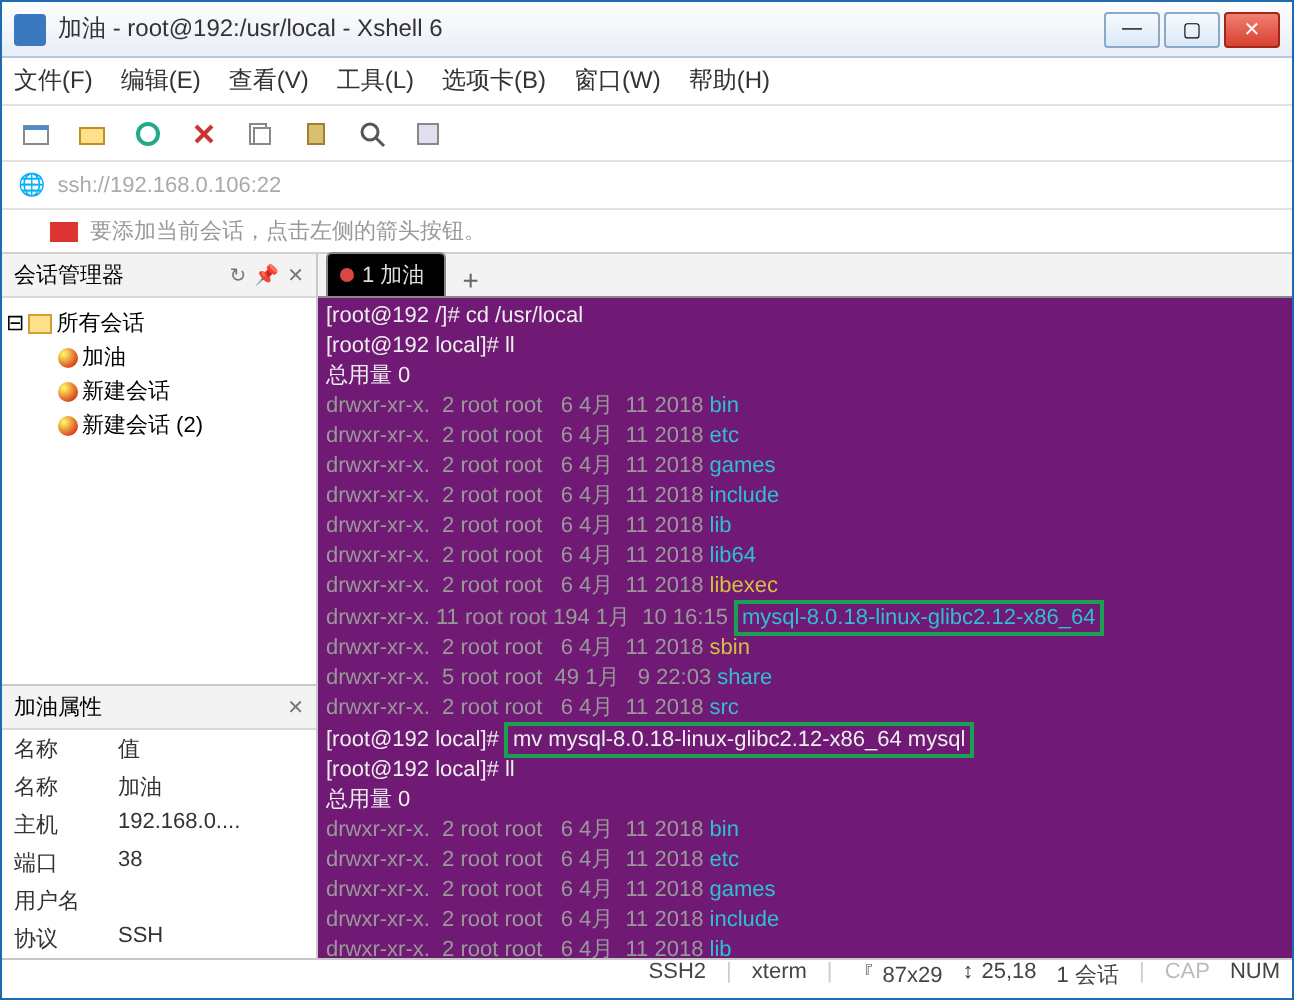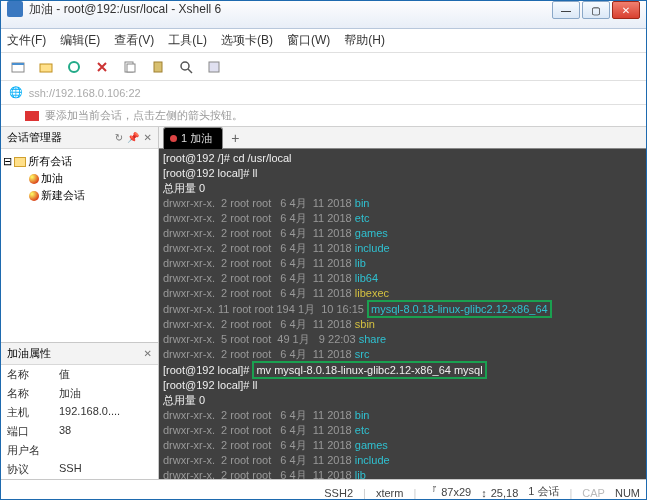--- a/index.html
+++ b/index.html
@@ -1,18 +1,18 @@
 <!DOCTYPE html>
 <html><head>
 <meta charset="utf-8">
 <style>
 * { margin: 0; padding: 0; box-sizing: border-box; font-family: Tahoma, "Microsoft YaHei", sans-serif; }
 body { width: 647px; height: 500px; background: #fff; overflow: hidden; border: 1px solid #1e6aaf; }
 
-.title-bar { height: 28px; background: linear-gradient(#fdfdfe,#e8eef7); display: flex; padding: 0 6px; border-bottom: 1px solid #b8c7db; }
+.title-bar { height: 28px; background: linear-gradient(#fdfdfe,#e8eef7); display: flex; align-items: center; padding: 0 6px; border-bottom: 1px solid #b8c7db; }
 .title-bar .app-icon { width: 16px; height: 16px; background: #3a78c0; border-radius: 2px; margin-right: 6px; }
 .title-bar .title-text { font-size: 12px; color: #333; flex: 1; }
 .win-btns { display: flex; gap: 2px; }
 .win-btn { width: 28px; height: 18px; display: flex; align-items: center; justify-content: center; font-size: 10px; background: linear-gradient(#f7fbff,#dbe8f7); border: 1px solid #8aa8c8; border-radius: 2px; cursor: pointer; }
 .win-btn.close { background: linear-gradient(#f08070,#d84030); color: #fff; border-color: #a02818; }
 
 .menu-bar { height: 24px; display: flex; align-items: center; padding: 0 6px; gap: 14px; font-size: 12px; color: #333; border-bottom: 1px solid #e0e0e0; }
 .menu-bar span { cursor: pointer; }
 
 .toolbar { height: 28px; display: flex; align-items: center; padding: 0 6px; gap: 6px; border-bottom: 1px solid #e0e0e0; }
@@ -32,33 +32,33 @@
 .tree-ind { display:inline-block; }
 .folder-ico { width: 12px; height: 10px; background: #ffe08a; border: 1px solid #d0a030; display:inline-block; }
 .term-ico { width: 10px; height: 10px; background: radial-gradient(circle at 30% 30%,#ff6,#c00); border-radius: 50%; display:inline-block; }
 
 .props { border-top: 1px solid #c8c8c8; font-size: 11px; }
 .prop-row { display: flex; padding: 2px 6px; }
 .prop-row .pn { width: 52px; color: #333; }
 .prop-row .pv { flex:1; color: #333; overflow: hidden; text-overflow: ellipsis; white-space: nowrap; }
 
 .term-pane { flex: 1; background: #222; display: flex; flex-direction: column; min-width: 0; }
-.tab-strip { height: 22px; background: #f3f3f3; display: flex; align-items: center; padding-left: 4px; border-bottom: 1px solid #888; }
+.tab-strip { height: 22px; background: #f3f3f3; display: flex; align-items: flex-end; padding-left: 4px; border-bottom: 1px solid #888; }
 .tab { background: #000; color: #ddd; font-size: 11px; padding: 3px 10px 3px 6px; border: 1px solid #888; border-bottom: none; border-radius: 3px 3px 0 0; display: flex; align-items: center; gap: 4px; }
 .tab .dot { width: 7px; height: 7px; background: #d44; border-radius:50%; }
 .tab-plus { color:#666; font-size:14px; padding:0 8px; cursor:pointer; }
 
-.term { flex: 1; background: #404040; font-family: Consolas, "Courier New", monospace; font-size: 11px; line-height: 14px; color: #ccc; padding: 2px 4px; overflow: hidden; white-space: pre; }
+.term { flex: 1; background: #701a75; font-family: Consolas, "Courier New", monospace; font-size: 11px; line-height: 14px; color: #ccc; padding: 2px 4px; overflow: hidden; white-space: pre; }
 .c-w { color: #eee; }
 .c-g { color: #999; }
 .c-cy { color: #2fc0d0; }
 .c-yl { color: #d4c040; }
 .c-box { border: 2px solid #1aa050; display: inline-block; padding: 0 2px; margin: -1px 0; }
 
-.status-bar { height: 20px; border-top: 1px solid #c8c8c8; display: flex; align-items: flex-end; font-size: 11px; color: #444; padding: 0 6px; gap: 10px; }
+.status-bar { height: 20px; border-top: 1px solid #c8c8c8; display: flex; align-items: flex-start; font-size: 11px; color: #444; padding: 0 6px; gap: 10px; }
 .status-bar .sp { color:#ccc; }
 .status-bar .seg { display:flex; align-items:center; gap:4px; }
 .status-bar .r { margin-left:auto; }
 </style>
 </head>
 <body>
 
 <div class="title-bar">
   <span class="app-icon"></span>
   <span class="title-text">加油 - root@192:/usr/local - Xshell 6</span>
@@ -153,20 +153,25 @@
       </div>
       <div class="tree-row">
           <span class="tree-ind" style="width:24px"></span>
           <span class="term-ico"></span>
           <span>加油</span>
         </div>
       <div class="tree-row">
           <span class="tree-ind" style="width:24px"></span>
           <span class="term-ico"></span>
           <span>新建会话</span>
+        </div>
+      <div class="tree-row">
+          <span class="tree-ind" style="width:24px"></span>
+          <span class="term-ico"></span>
+          <span>新建会话 (2)</span>
         </div>
     </div>
     <div class="props">
       <div class="pane-hdr">
         <span>加油属性</span>
         <span class="hdr-icons">
             <span>✕</span>
           </span>
       </div>
       <div class="prop-row">

